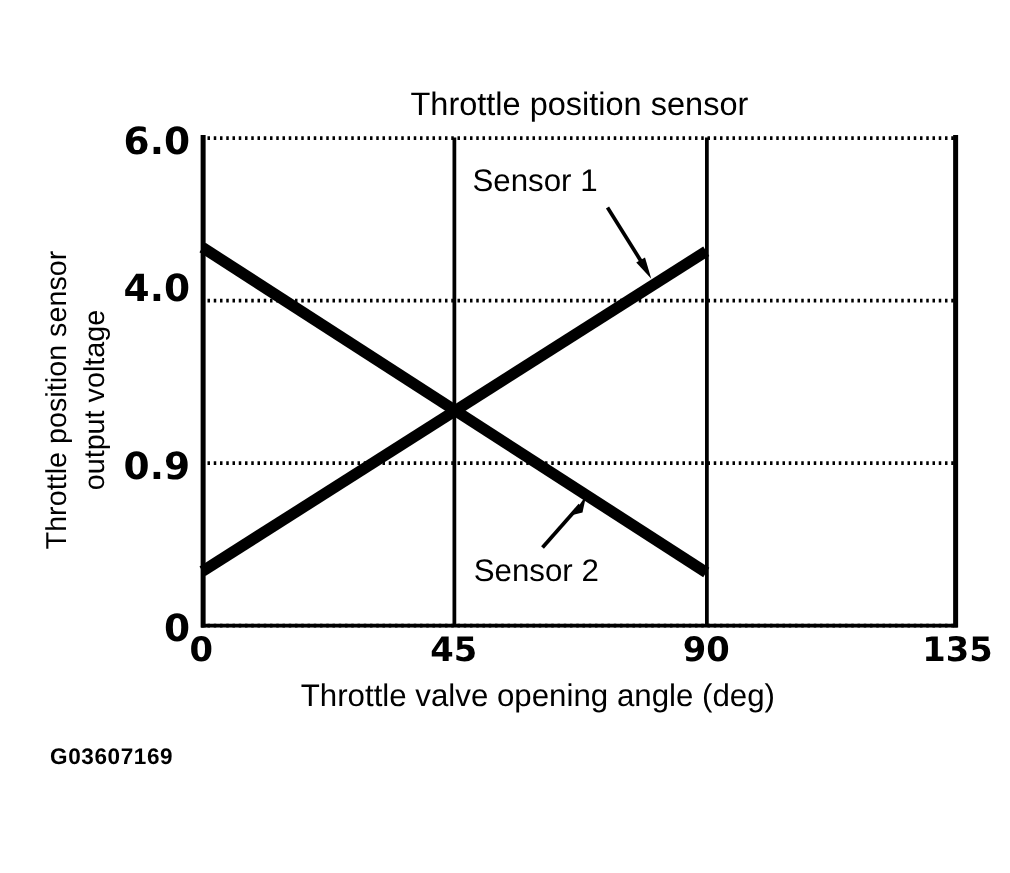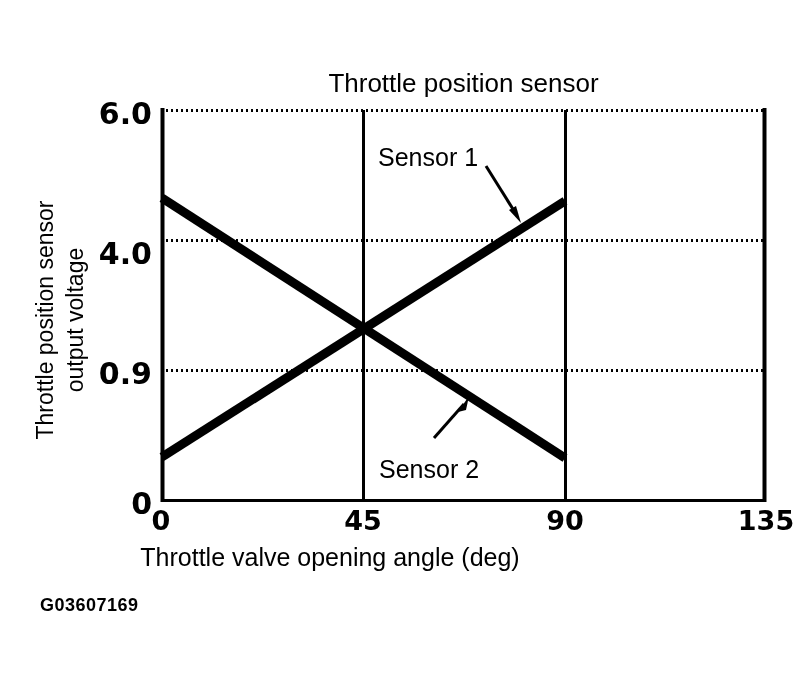--- a/index.html
+++ b/index.html
@@ -49,21 +49,21 @@
     white-space: nowrap;
   }
   .ylabel .l1 { display: block; }
   .ylabel .l2 { display: block; }
 
   .xlabel {
     position: absolute;
     left: 40px;
     top: 543px;
     width: 580px;
-    text-align: center;
+    text-align: right;
     font-size: 25px;
     white-space: nowrap;
   }
 
   .caption {
     position: absolute;
     left: 40px;
     top: 595px;
     font-size: 18px;
     font-weight: bold;
@@ -102,21 +102,20 @@
     text-align: center;
     font-size: 27px;
     font-weight: bold;
     font-family: "DejaVu Sans", sans-serif;
   }
 
   .annot {
     position: absolute;
     font-size: 25px;
     white-space: nowrap;
-    margin-top: 12px;
   }
   .annot-s1 { left: 378px; top: 131px; }
   .annot-s2 { left: 379px; top: 443px; }
 
   svg { position: absolute; left: 0; top: 0; }
 </style>
 </head>
 <body>
 
 <div id="figure">
@@ -124,21 +123,21 @@
   <div class="chart-title">Throttle position sensor</div>
 
   <div class="ylabel">
     <span class="l1">Throttle position sensor</span>
     <span class="l2">output voltage</span>
   </div>
 
   <div class="ytick-wrap" style="top:96px;">
     <span class="ytick">6.0</span>
   </div>
-  <div class="ytick-wrap" style="top:236px;">
+  <div class="ytick-wrap" style="top:214px;">
     <span class="ytick">4.0</span>
   </div>
   <div class="ytick-wrap" style="top:356px;">
     <span class="ytick">0.9</span>
   </div>
   <div class="ytick-wrap" style="top:486px;">
     <span class="ytick">0</span>
   </div>
 
   <div class="xtick-wrap" style="left:101px;">

